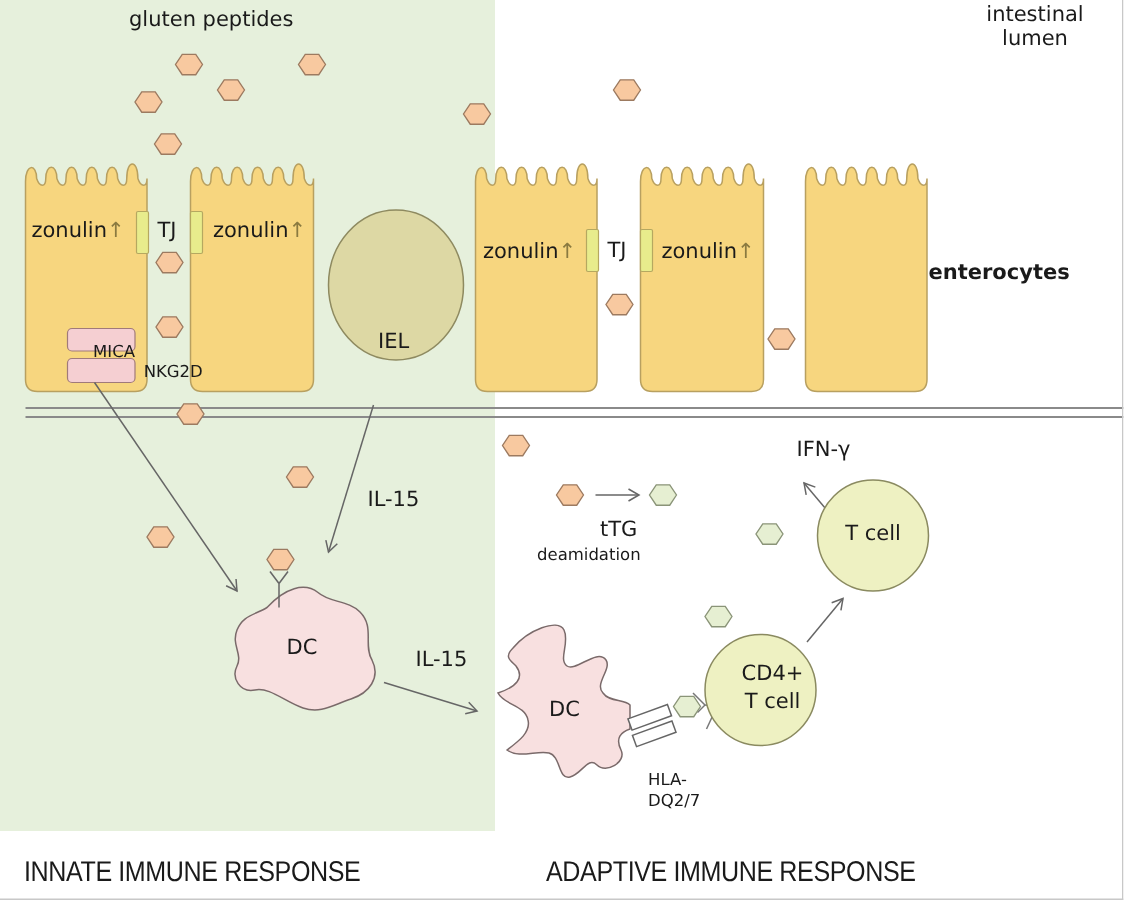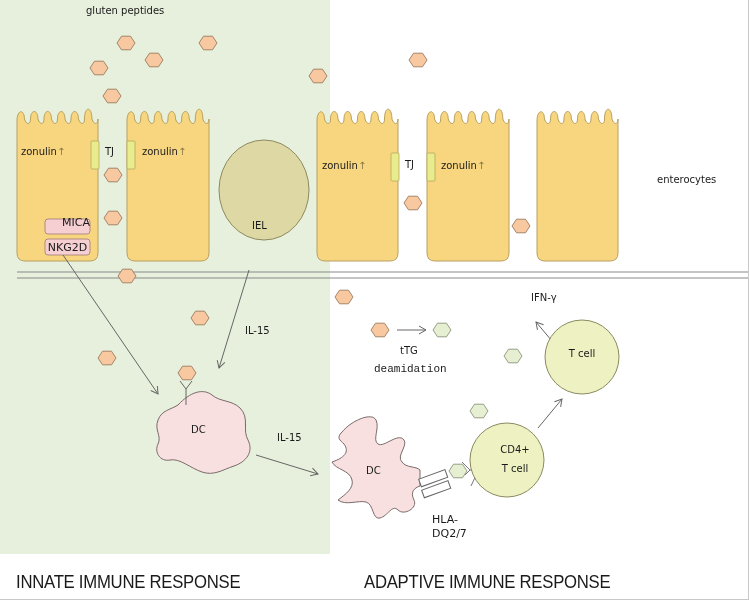--- a/index.html
+++ b/index.html
@@ -1,19 +1,19 @@
 <!DOCTYPE html>
 <html><head>
   <meta charset="utf-8">
   <style>
     html, body { margin: 0; padding: 0; background: #ffffff; }
     body { width: 749px; height: 600px; overflow: hidden; position: relative; font-family: "DejaVu Sans", "Liberation Sans", sans-serif; }
     #stage { position: absolute; left: 0; top: 0; width: 749px; height: 600px; }
     .txt { position: absolute; color: #1a1a1a; white-space: nowrap; }
-    .lbl-md { font-size: 10px; }
+    .lbl-md { font-size: 14px; }
     .lbl-sm { font-size: 11px; }
     .lbl-cap { font-size: 19px; letter-spacing: -0.3px; font-family: "Liberation Sans", sans-serif; transform: scaleX(0.88); transform-origin: left top; }
     .center { text-align: center; }
     .border-right { position: absolute; right: 0; top: 0; width: 1px; height: 600px; background: #c8c8c8; }
     .border-bottom { position: absolute; left: 0; bottom: 0; width: 749px; height: 1px; background: #c8c8c8; }
   </style>
 </head>
 <body>
 
 <div id="stage">
@@ -95,49 +95,53 @@
         <polygon points="451.0,330.0 446.5,336.8 437.5,336.8 433.0,330.0 437.5,323.2 446.5,323.2" fill="#e6efd2" stroke="#8a9478" stroke-width="0.9"></polygon>
         <polygon points="522.0,356.0 517.5,362.8 508.5,362.8 504.0,356.0 508.5,349.2 517.5,349.2" fill="#e6efd2" stroke="#8a9478" stroke-width="0.9"></polygon>
         <polygon points="488.0,411.0 483.5,417.8 474.5,417.8 470.0,411.0 474.5,404.2 483.5,404.2" fill="#e6efd2" stroke="#8a9478" stroke-width="0.9"></polygon>
         <polygon points="467.0,471.0 462.5,477.8 453.5,477.8 449.0,471.0 453.5,464.2 462.5,464.2" fill="#e6efd2" stroke="#8a9478" stroke-width="0.9"></polygon>
       </g>
 
   </svg>
 
   
   <div class="txt lbl-md" style="left:86px;top:5px;">gluten peptides</div>
-  <div class="txt lbl-md" style="left:657px;top:174px;">enterocytes</div>
+  <div class="txt lbl-md center" style="left:650px;top:2px;width:80px;">
+    <div>intestinal</div>
+    <div>lumen</div>
+  </div>
+  <div class="txt lbl-md" style="left:619px;top:174px;font-weight:bold;">enterocytes</div>
 
   
   <div class="txt lbl-md" style="left:21px;top:146px;">
     <span>zonulin</span><span style="color:#8a7a40;">↑</span>
   </div>
   <div class="txt lbl-md" style="left:105px;top:146px;">TJ</div>
   <div class="txt lbl-md" style="left:142px;top:146px;">
     <span>zonulin</span><span style="color:#8a7a40;">↑</span>
   </div>
   <div class="txt lbl-md" style="left:322px;top:160px;">
     <span>zonulin</span><span style="color:#8a7a40;">↑</span>
   </div>
   <div class="txt lbl-md" style="left:405px;top:159px;">TJ</div>
   <div class="txt lbl-md" style="left:441px;top:160px;">
     <span>zonulin</span><span style="color:#8a7a40;">↑</span>
   </div>
 
   <div class="txt lbl-md" style="left:252px;top:220px;">IEL</div>
-  <div class="txt lbl-sm center" style="left:45px;top:216px;width:62px;">MICA</div>
-  <div class="txt lbl-sm center" style="left:45px;top:241px;width:45px;">NKG2D</div>
+  <div class="txt lbl-sm center" style="left:45px;top:228px;width:62px;">MICA</div>
+  <div class="txt lbl-sm center" style="left:45px;top:241px;width:45px;padding-left:48px;">NKG2D</div>
 
   <div class="txt lbl-md" style="left:245px;top:325px;">IL-15</div>
   <div class="txt lbl-md" style="left:277px;top:432px;">IL-15</div>
   <div class="txt lbl-md" style="left:191px;top:424px;">DC</div>
   <div class="txt lbl-md" style="left:366px;top:465px;">DC</div>
 
   <div class="txt lbl-md" style="left:400px;top:345px;">tTG</div>
-  <div class="txt lbl-sm" style="left:374px;top:363px;font-family:Liberation Mono, monospace;">deamidation</div>
+  <div class="txt lbl-sm" style="left:358px;top:363px;">deamidation</div>
   <div class="txt lbl-md" style="left:507px;top:292px;margin-left:24px;">IFN-γ</div>
   <div class="txt lbl-md center" style="left:545px;top:348px;width:74px;">T cell</div>
   <div class="txt lbl-md center" style="left:470px;top:440px;width:90px;line-height:19px;">
     <div>CD4+</div>
     <div>T cell</div>
   </div>
   <div class="txt lbl-sm" style="left:432px;top:513px;line-height:14px;">
     <div>HLA-</div>
     <div>DQ2/7</div>
   </div>

